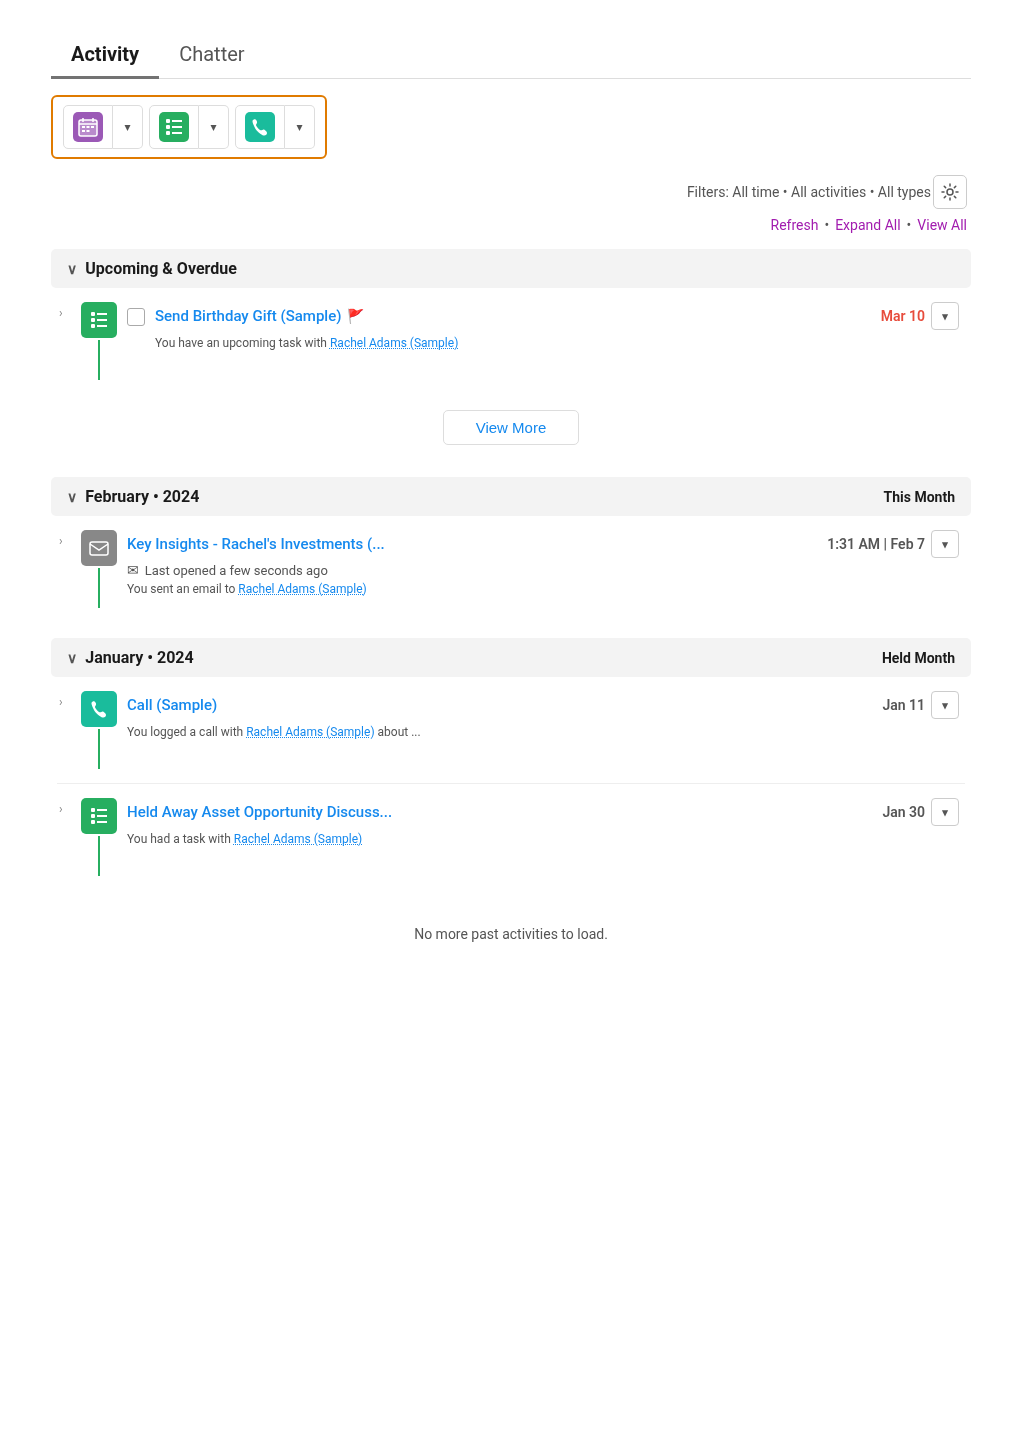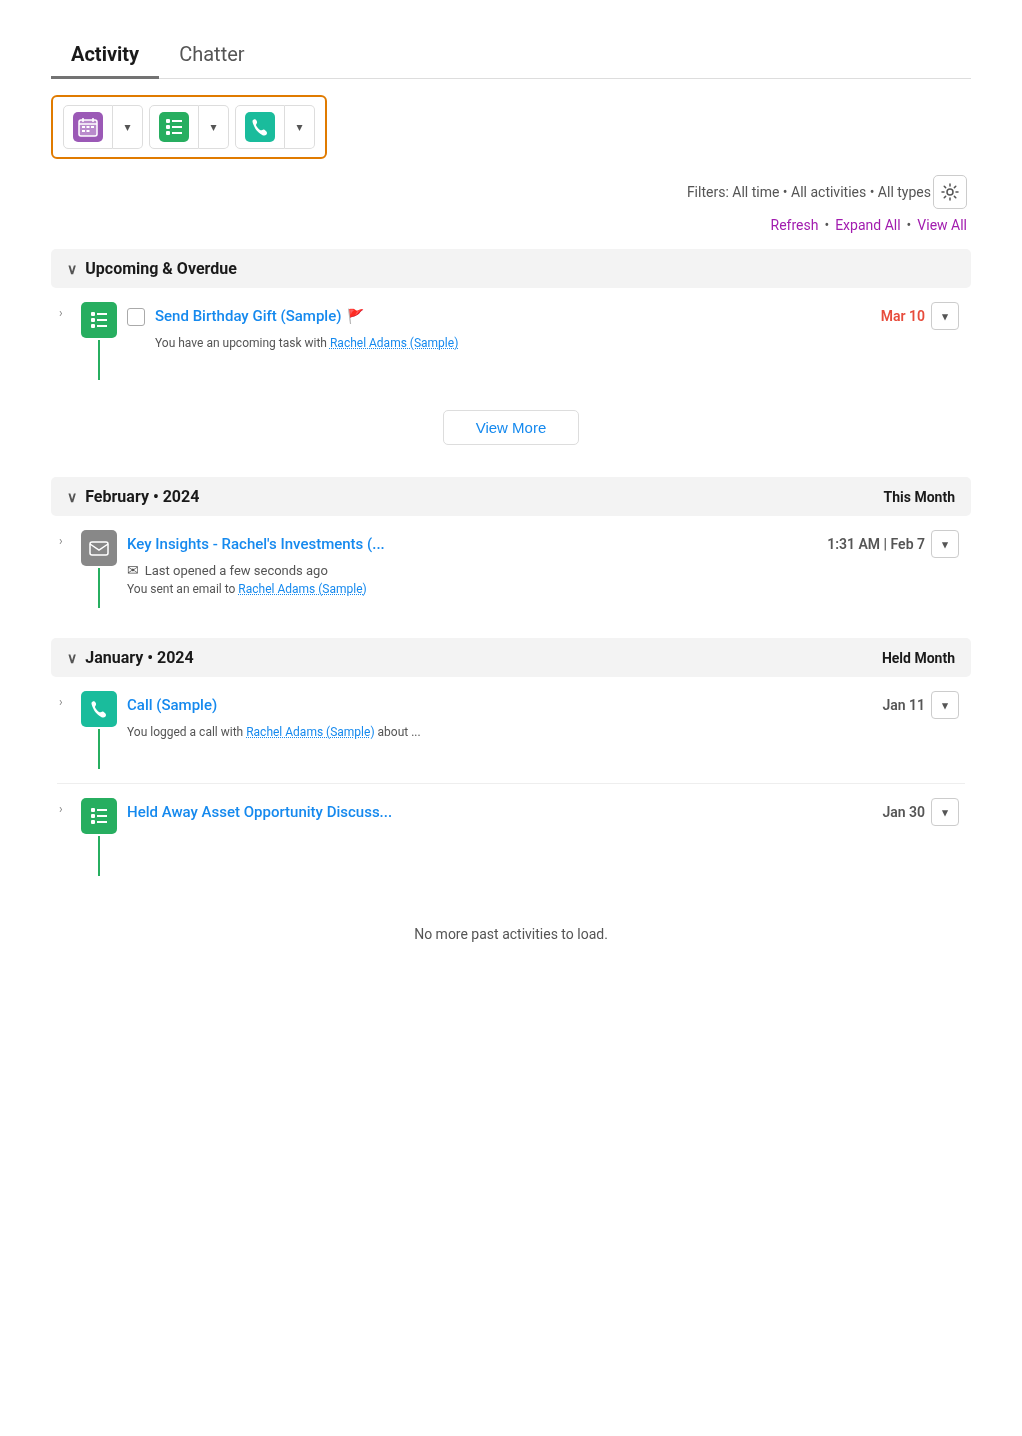--- a/index.html
+++ b/index.html
@@ -580,19 +580,24 @@
         <div class="activity-content">
           <div class="activity-title-row">
             <div class="activity-title">
               <span>Held Away Asset Opportunity Discuss...</span>
             </div>
             <div class="activity-date date-normal">
               <span>Jan 30</span>
               <div class="dropdown-btn">▾</div>
             </div>
           </div>
+          <div class="activity-desc">
+            <span>You had a task with</span>
+            <span> </span>
+            <span class="activity-link">Rachel Adams (Sample)</span>
+          </div>
         </div>
       </div>
     </div>
   </div>
 
   <div class="no-more-text">No more past activities to load.</div>
 </div>
 
 </body></html>

